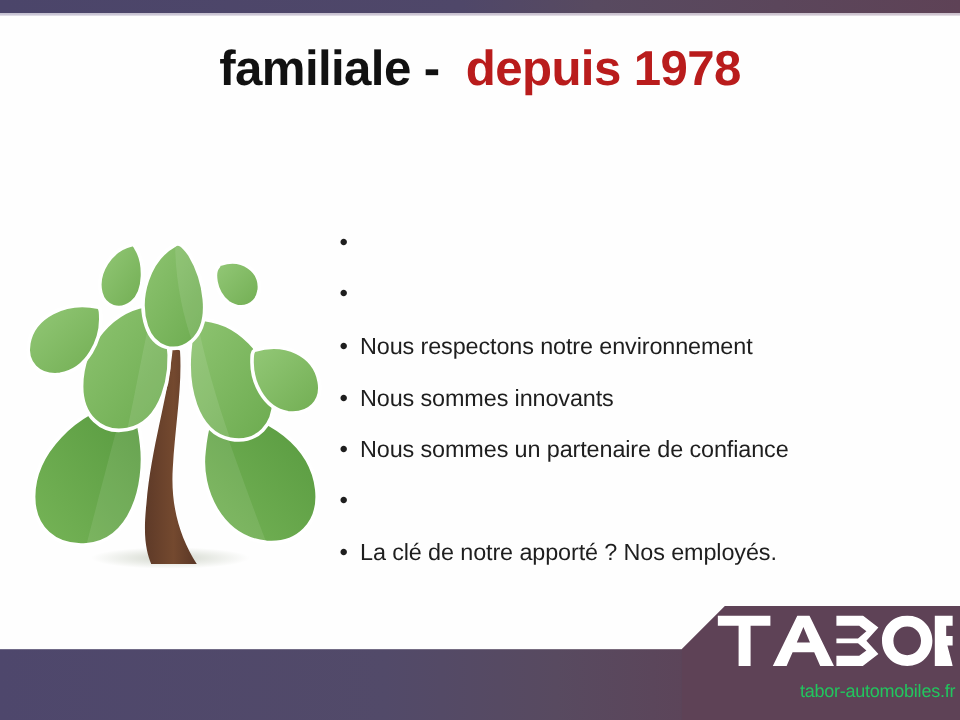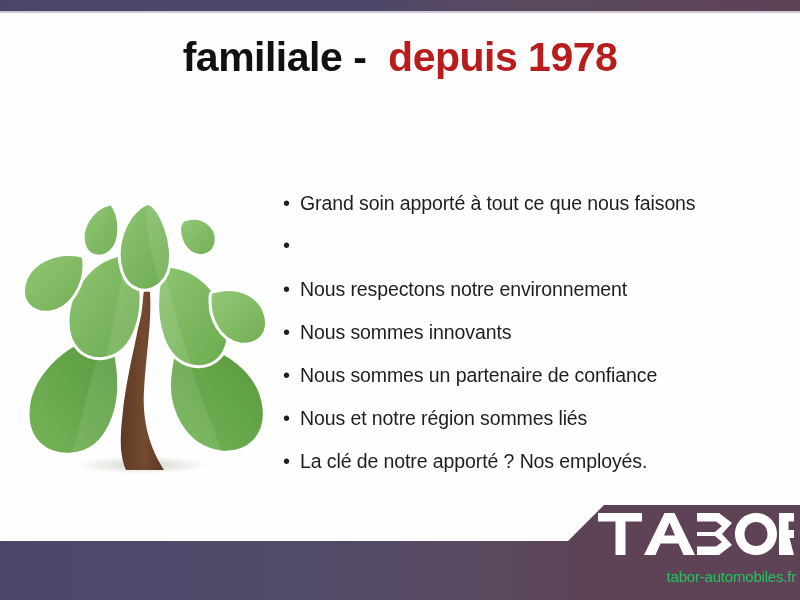--- a/index.html
+++ b/index.html
@@ -211,40 +211,38 @@
 
       <g>
         <path d="M166 38 C184 32 200 44 198 60 C196 72 184 78 172 70 C160 60 160 44 164 40 C165 38 165 38 166 38 Z" fill="url(#lfC)" stroke="#ffffff" stroke-width="3"></path>
       </g>
     </svg>
   </div>
 
   <div class="bullets">
     <div class="bullet-row">
       <span class="bullet-dot">•</span>
-      <span class="bullet-text">Grand soin apporté à tout ce que nous faisons</span>
     </div>
     <div class="bullet-row">
       <span class="bullet-dot">•</span>
     </div>
     <div class="bullet-row">
       <span class="bullet-dot">•</span>
       <span class="bullet-text">Nous respectons notre environnement</span>
     </div>
     <div class="bullet-row">
       <span class="bullet-dot">•</span>
       <span class="bullet-text">Nous sommes innovants</span>
     </div>
     <div class="bullet-row">
       <span class="bullet-dot">•</span>
       <span class="bullet-text">Nous sommes un partenaire de confiance</span>
     </div>
     <div class="bullet-row">
       <span class="bullet-dot">•</span>
-      <span class="bullet-text">Nous et notre région sommes liés</span>
     </div>
     <div class="bullet-row">
       <span class="bullet-dot">•</span>
       <span class="bullet-text">La clé de notre apporté ? Nos employés.</span>
     </div>
   </div>
 
   <div class="bottom-band"></div>
 
   <div class="logo-panel">

